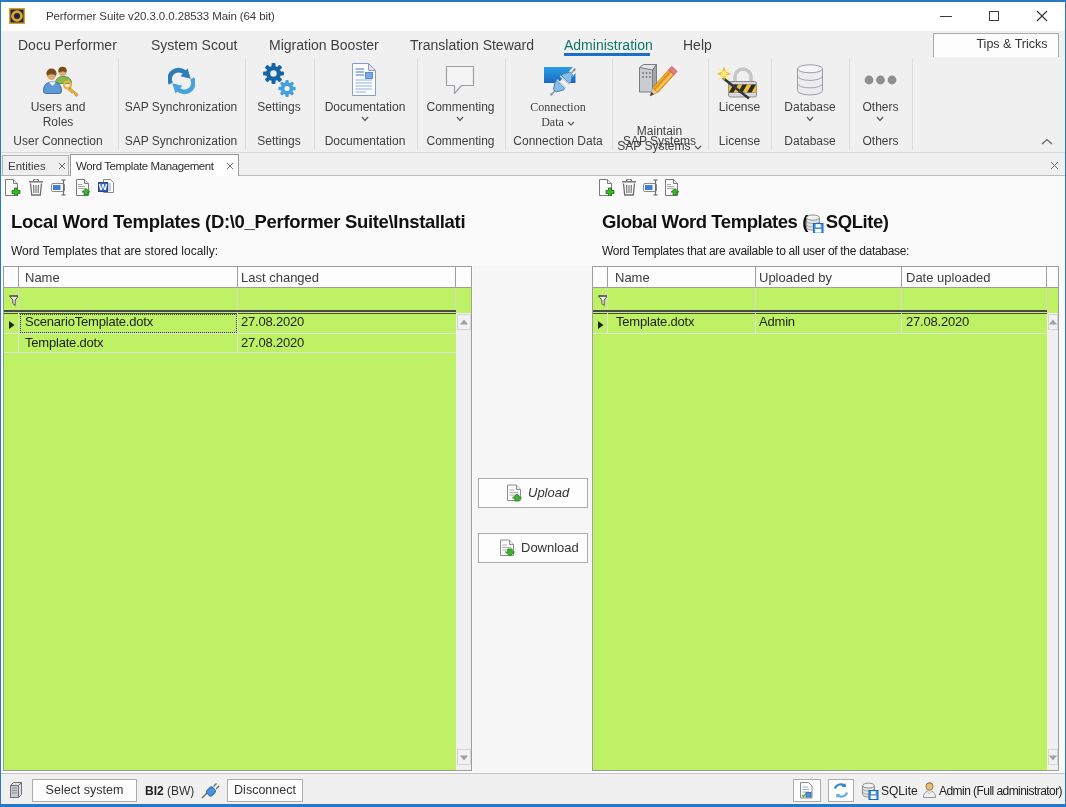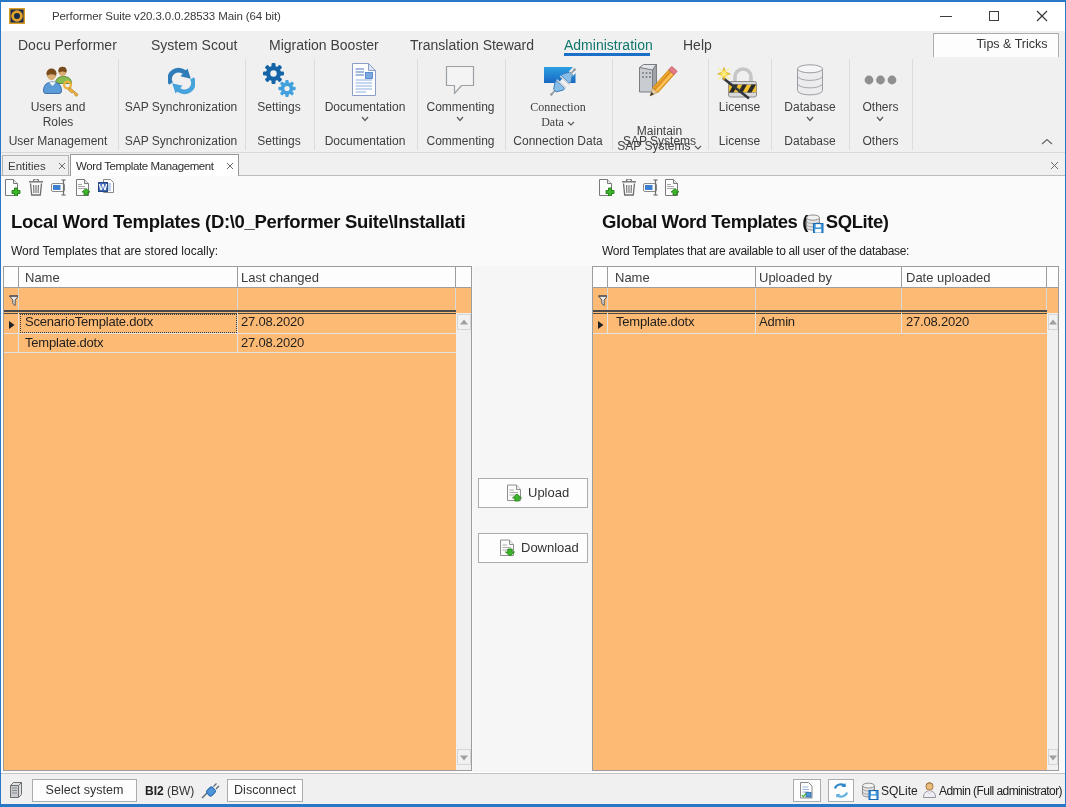--- a/index.html
+++ b/index.html
@@ -5,21 +5,21 @@
 html,body{margin:0;padding:0;}
 body{width:1066px;height:807px;position:relative;overflow:hidden;
  font-family:"Liberation Sans",sans-serif;background:#fff;}
 .abs{position:absolute;}
 .nw{white-space:nowrap;}
 .ctr{text-align:center;}
 .btn{border:1px solid #aaacae;background:#fdfdfd;box-sizing:border-box;}
 .sep{position:absolute;width:1px;background:#dcdcdc;}
 .rlbl{position:absolute;font-size:12px;line-height:15px;color:#404040;text-align:center;white-space:nowrap;}
 .gcap{position:absolute;font-size:12px;color:#404040;text-align:center;white-space:nowrap;}
-.tbl{position:absolute;border:1px solid #9d9d9d;background:#fdba74;box-sizing:border-box;}
+.tbl{position:absolute;border:1px solid #9d9d9d;background:#bef264;box-sizing:border-box;}
 .hcell{position:absolute;font-size:13px;color:#3c3c3c;}
 .rcell{position:absolute;font-size:13px;color:#1e1e1e;letter-spacing:-0.2px;}
 .gridh{position:absolute;height:1px;background:#d2d2d2;}
 svg{display:block}
 </style>
 </head>
 <body>
 
 <div class="abs" style="left:0;top:0;width:1066px;height:2px;background:#2878c8;"></div>
 <div class="abs" style="left:0;top:0;width:1px;height:807px;background:#2878c8;"></div>
@@ -29,21 +29,21 @@
 
 <div class="abs" style="left:1px;top:2px;width:1064px;height:29px;background:#ffffff;"></div>
 <div class="abs" style="left:9px;top:8px;">
 <svg width="16" height="16">
 <rect x="0" y="0" width="16" height="16" fill="#d99e27"></rect>
 <rect x="1.5" y="1.5" width="13" height="13" fill="#1b2a47"></rect>
 <circle cx="8" cy="8" r="4.4" fill="none" stroke="#e2a42c" stroke-width="2.8"></circle>
 <rect x="5.9" y="5.9" width="4.2" height="4.2" fill="#1b2a47"></rect>
 </svg>
 </div>
-<div class="abs nw" style="left:52px;top:10px;font-size:11.5px;letter-spacing:-0.1px;color:#3a3a3a;">Performer Suite v20.3.0.0.28533 Main (64 bit)</div>
+<div class="abs nw" style="left:46px;top:10px;font-size:11.5px;letter-spacing:-0.1px;color:#3a3a3a;">Performer Suite v20.3.0.0.28533 Main (64 bit)</div>
 <svg class="abs" style="left:938px;top:8px;" width="16" height="16">
     <line x1="2" y1="8.5" x2="14" y2="8.5" stroke="#3c3c3c" stroke-width="1"></line>
   </svg>
 <svg class="abs" style="left:986px;top:8px;" width="16" height="16">
     <rect x="3.5" y="3.5" width="9" height="9" fill="none" stroke="#3c3c3c" stroke-width="1"></rect>
   </svg>
 <svg class="abs" style="left:1034px;top:8px;" width="16" height="16">
     <line x1="3" y1="3" x2="13" y2="13" stroke="#3c3c3c" stroke-width="1.2"></line>
     <line x1="13" y1="3" x2="3" y2="13" stroke="#3c3c3c" stroke-width="1.2"></line>
   </svg>
@@ -200,21 +200,21 @@
  <path d="M1.5,19.5 a12.5,4.4 0 0 0 25,0" fill="none" stroke="#9a9da2" stroke-width="0.9"></path>
 </svg>
 <g>
 <svg class="abs" style="left:864px;top:74px;" width="34" height="12">
  <circle cx="5" cy="6" r="4.4" fill="#8f8f8f"></circle>
       <circle cx="16.5" cy="6" r="4.4" fill="#8f8f8f"></circle>
       <circle cx="28" cy="6" r="4.4" fill="#8f8f8f"></circle>
 </svg>
 </g>
 <div class="rlbl" style="left:8px;top:100px;width:100px;">Users and<br>Roles</div>
-<div class="gcap" style="left:8px;top:134px;width:100px;">User Management</div>
+<div class="gcap" style="left:8px;top:134px;width:100px;">User Connection</div>
 <div class="rlbl" style="left:121px;top:100px;width:120px;">SAP Synchronization</div>
 <div class="gcap" style="left:121px;top:134px;width:120px;">SAP Synchronization</div>
 <div class="rlbl" style="left:248px;top:100px;width:62px;">Settings</div>
 <div class="gcap" style="left:248px;top:134px;width:62px;">Settings</div>
 <div class="rlbl" style="left:317px;top:100px;width:96px;">Documentation</div>
 <div class="gcap" style="left:317px;top:134px;width:96px;">Documentation</div>
 <div class="rlbl" style="left:420px;top:100px;width:81px;">Commenting</div>
 <div class="gcap" style="left:420px;top:134px;width:81px;">Commenting</div>
 <div class="rlbl" style="left:508px;top:100px;width:100px;font-family:Liberation Serif, serif;">Connection<br>Data <svg width="8" height="5" style="display:inline">
       <polyline points="1,1 4,4 7,1" fill="none" stroke="#5a5a5a" stroke-width="1.2"></polyline>
@@ -437,21 +437,21 @@
 
 <div class="abs btn" style="left:478px;top:478px;width:110px;height:30px;"></div>
 <svg class="abs" style="left:506px;top:484px;" width="17" height="18">
  <path d="M1.5,1 h9 l4,4.5 v11 h-13 z" fill="#fbfbfb" stroke="#8f8f8f" stroke-width="1"></path>
  <path d="M10.5,1 v4.5 h4" fill="#eee" stroke="#8f8f8f" stroke-width="1"></path>
  <line x1="3.5" y1="6" x2="8" y2="6" stroke="#b0b0b0"></line>
     <line x1="3.5" y1="8.5" x2="12" y2="8.5" stroke="#b0b0b0"></line>
     <line x1="3.5" y1="11" x2="12" y2="11" stroke="#b0b0b0"></line>
  <path d="M11,10 l4.5,4 h-2.3 v3 h-4.4 v-3 h-2.3 z" fill="#3cb52c" stroke="#1f7d12" stroke-width="0.8"></path>
 </svg>
-<div class="abs nw" style="left:528px;top:485px;font-size:13px;color:#333;">Upload</div>
+<div class="abs nw" style="left:528px;top:485px;font-size:13px;color:#333;font-style:italic;">Upload</div>
 <div class="abs btn" style="left:478px;top:533px;width:110px;height:30px;"></div>
 <svg class="abs" style="left:499px;top:539px;" width="17" height="18">
  <path d="M1.5,1 h9 l4,4.5 v11 h-13 z" fill="#fbfbfb" stroke="#8f8f8f" stroke-width="1"></path>
  <path d="M10.5,1 v4.5 h4" fill="#eee" stroke="#8f8f8f" stroke-width="1"></path>
  <line x1="3.5" y1="6" x2="8" y2="6" stroke="#b0b0b0"></line>
     <line x1="3.5" y1="8.5" x2="12" y2="8.5" stroke="#b0b0b0"></line>
     <line x1="3.5" y1="11" x2="12" y2="11" stroke="#b0b0b0"></line>
  <path d="M11,17 l4.5,-4 h-2.3 v-3 h-4.4 v3 h-2.3 z" fill="#3cb52c" stroke="#1f7d12" stroke-width="0.8"></path>
 </svg>
 <div class="abs nw" style="left:521px;top:540px;font-size:13px;color:#333;">Download</div>

